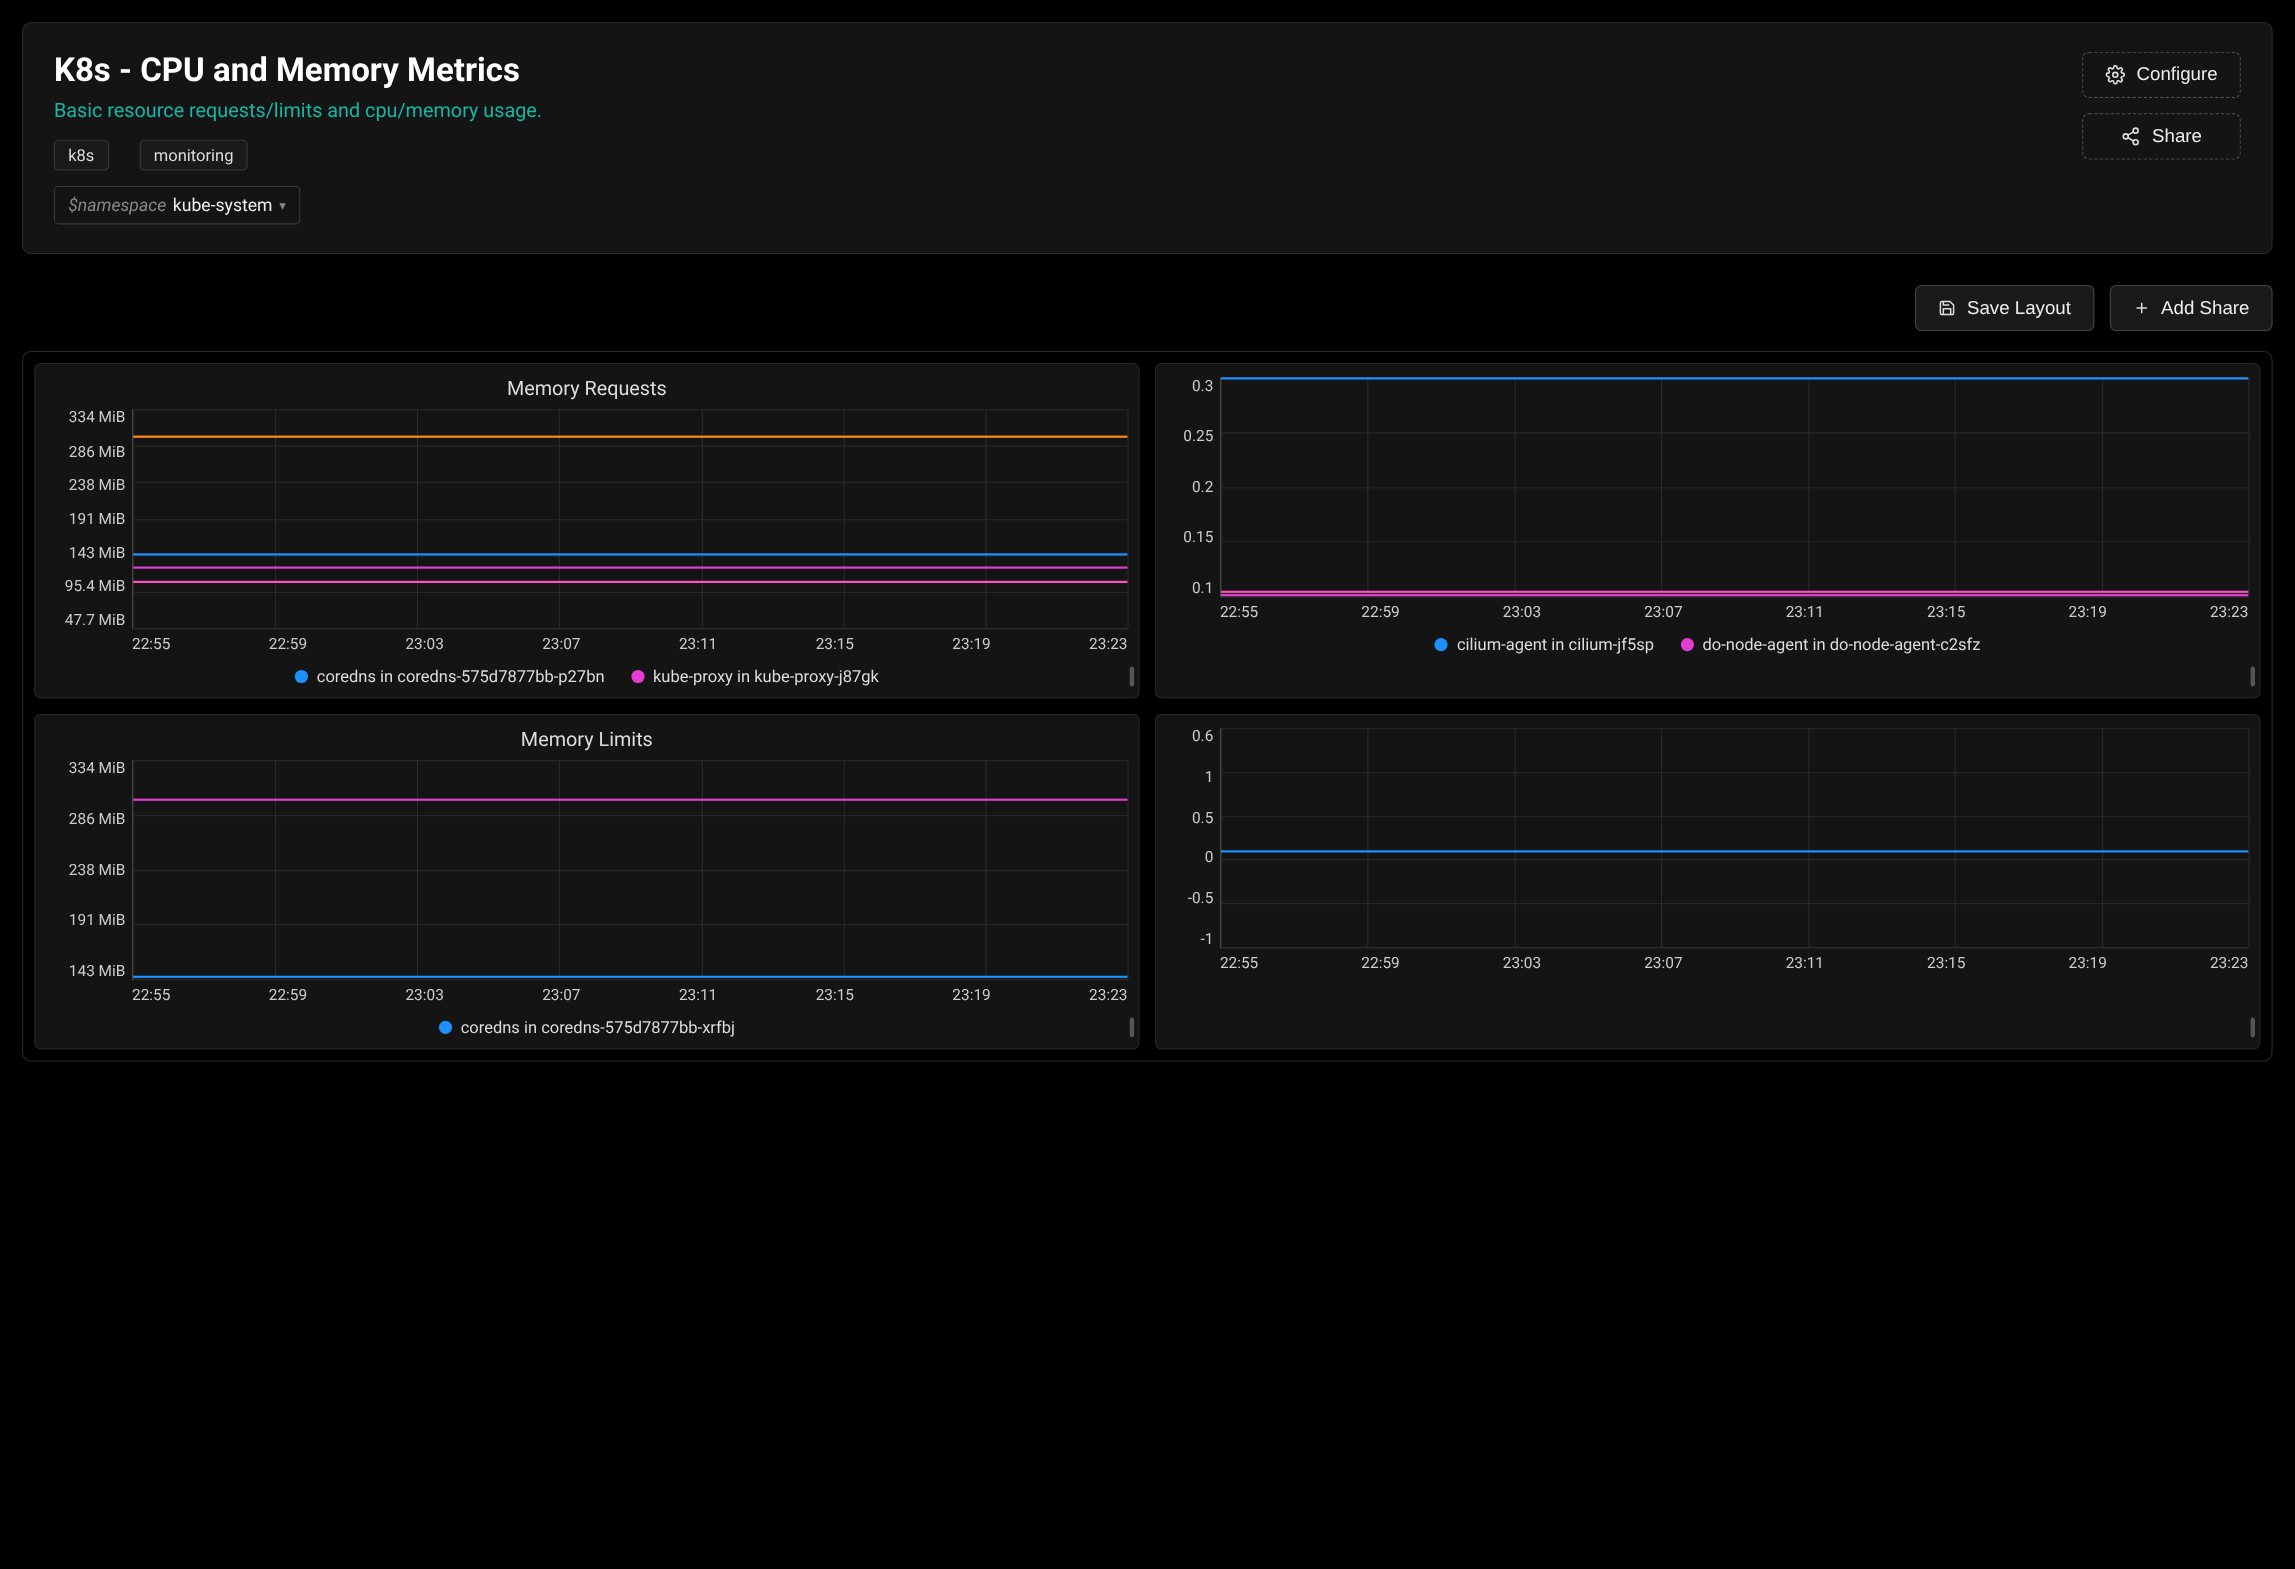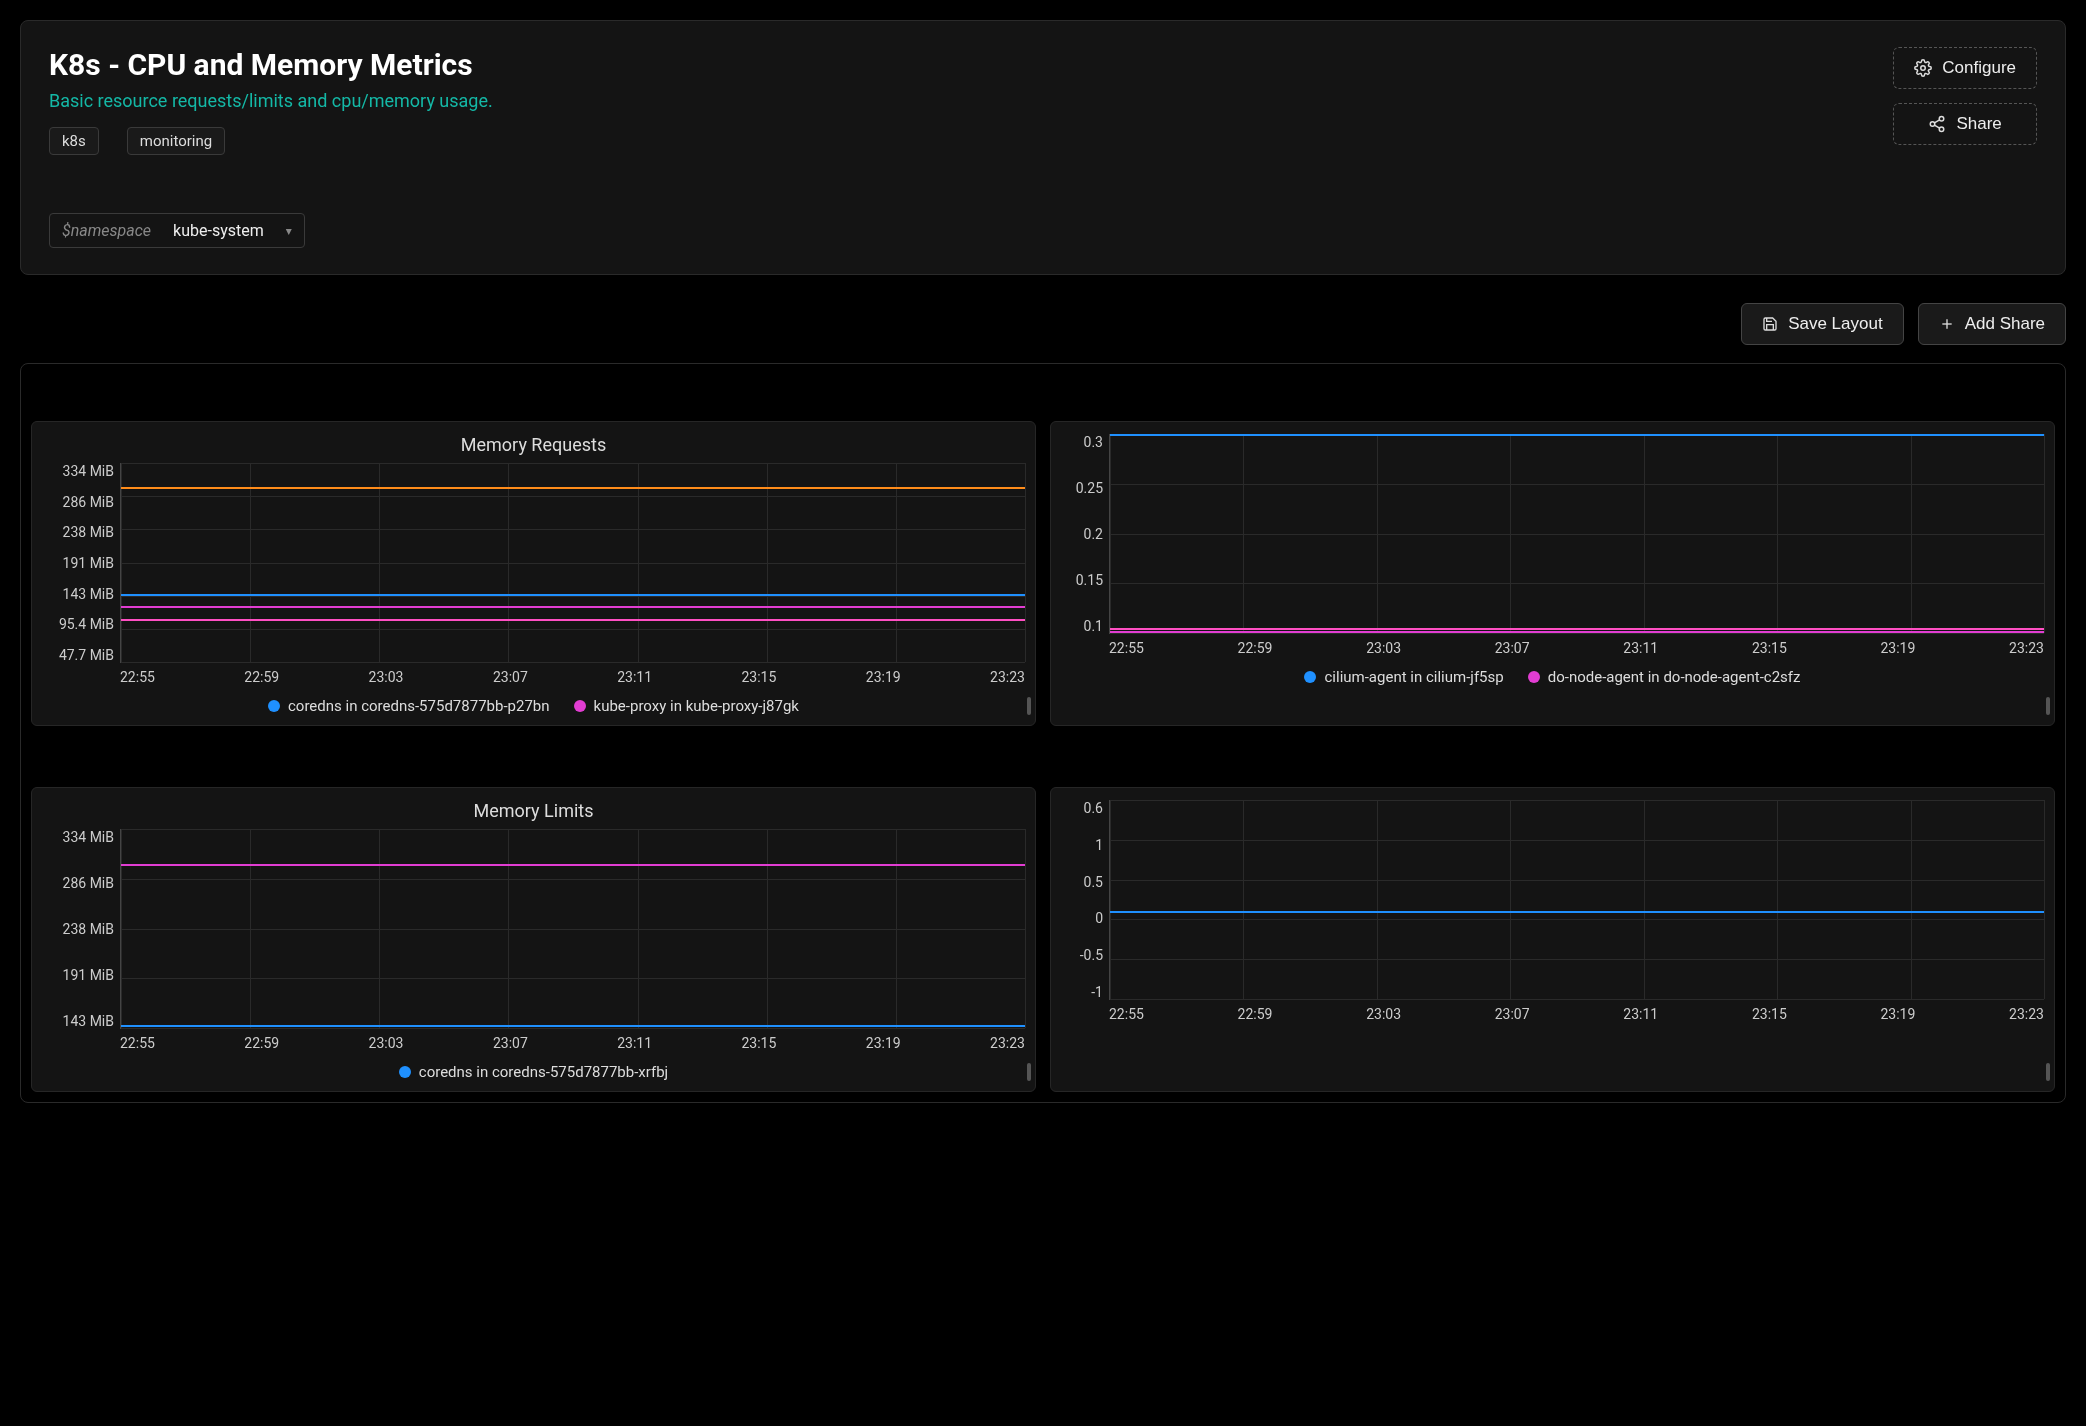--- a/index.html
+++ b/index.html
@@ -39,23 +39,22 @@
     padding: 4px 12px;
     font-size: 15px;
     color: #ddd;
   }
   .var-picker {
     display: inline-flex;
     align-items: center;
     border: 1px solid #3a3a3a;
     border-radius: 4px;
     padding: 7px 12px;
-    gap: 22px;
+    gap: 6px;
     font-size: 16px;
-    margin-top: 44px;
   }
   .var-name { color: #888; font-style: italic; }
   .var-value { color: #eee; }
   .chev { color: #888; font-size: 12px; }
   .header-right { display: flex; flex-direction: column; gap: 14px; }
   .dashed-btn {
     border: 1px dashed #555;
     background: transparent;
     color: #eee;
     border-radius: 6px;
@@ -94,21 +93,20 @@
     display: grid;
     grid-template-columns: 1fr 1fr;
     gap: 14px;
   }
   .panel {
     background: #141414;
     border: 1px solid #262626;
     border-radius: 6px;
     padding: 12px 10px 10px 10px;
     position: relative;
-    margin-top: 47px;
   }
   .panel-title {
     text-align: center;
     font-size: 18px;
     color: #ddd;
     margin-bottom: 8px;
   }
   .chart-wrap { display: flex; height: 200px; }
   .yaxis {
     display: flex;

